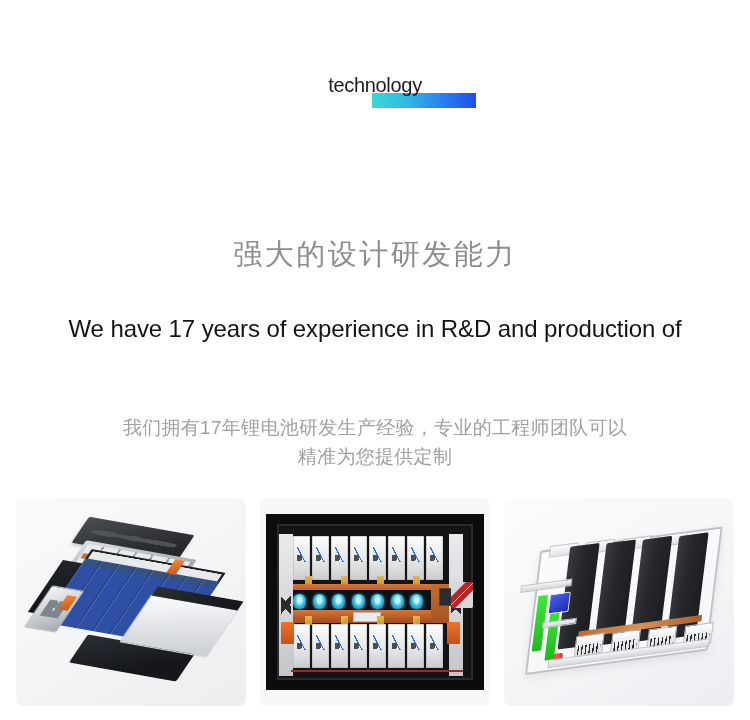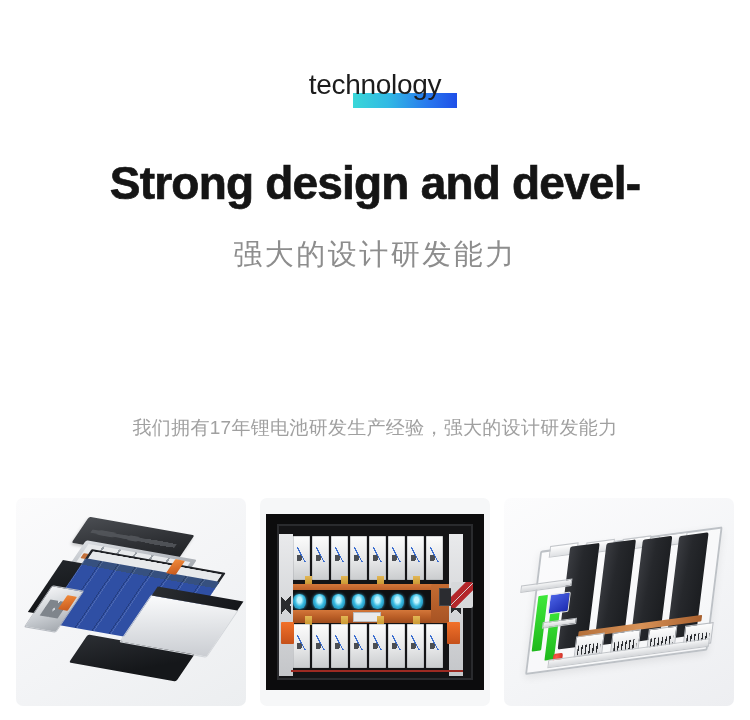--- a/index.html
+++ b/index.html
@@ -29,21 +29,21 @@
     top: 68px;
     left: 0;
     width: 750px;
     text-align: center;
     height: 44px;
   }
   .eyebrow {
     position: relative;
     display: inline-block;
     font-family: "Liberation Sans", "DejaVu Sans", sans-serif;
-    font-size: 28px;
+    font-size: 20px;
     font-weight: 400;
     letter-spacing: -0.3px;
     color: #1c1c1c;
     line-height: 34px;
     padding: 0 2px;
   }
   .eyebrow-bar {
     position: absolute;
     left: 46px;
     top: 25px;
@@ -560,30 +560,31 @@
 <div class="page">
 
   <div class="eyebrow-wrap">
     <span class="eyebrow">
       <span class="eyebrow-bar"></span>
       <span class="eyebrow-text">technology</span>
     </span>
   </div>
 
   <h1 class="headline">
-    <span class="headline-line">Strong design and devel-</span>
   </h1>
 
   <div class="subtitle-cn">强大的设计研发能力</div>
 
   <div class="body-en">
+    <span>We have 17 years of experience in R&amp;D and production of</span>
   </div>
 
   <div class="body-cn">
-    <span>我们拥有17年锂电池研发生产经验，强大的设计研发能力</span>
+    <span>我们拥有17年锂电池研发生产经验，专业的工程师团队可以</span>
+    <span>精准为您提供定制</span>
   </div>
 
   <div class="gallery">
 
     <div class="photo p1">
       <div class="photo-inner scene">
         <div class="lid"></div>
         <div class="topplate"></div>
         <div class="busbar"></div>
         <div class="darkwall"></div>

